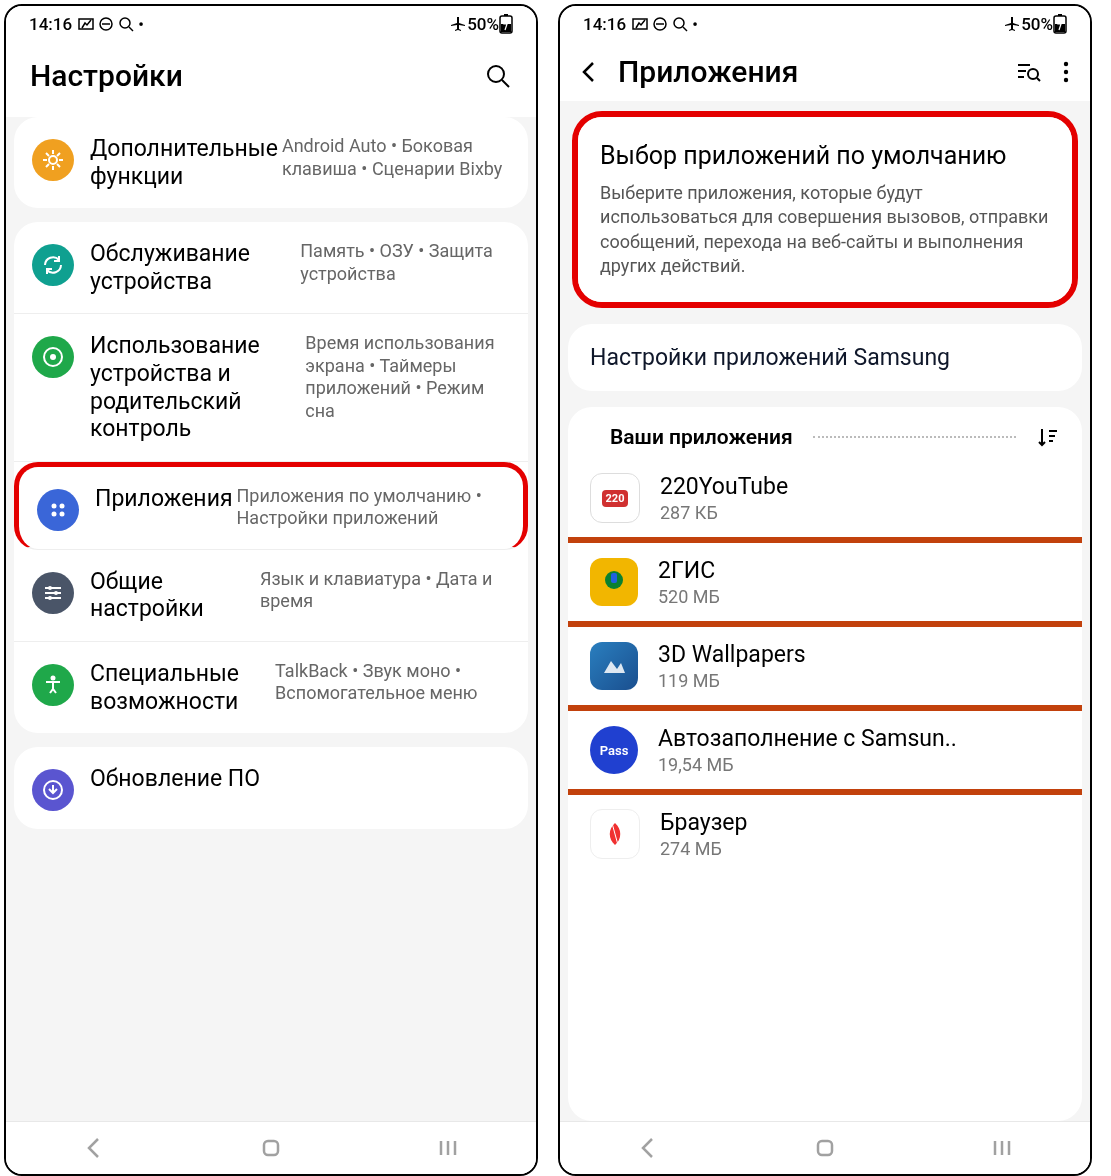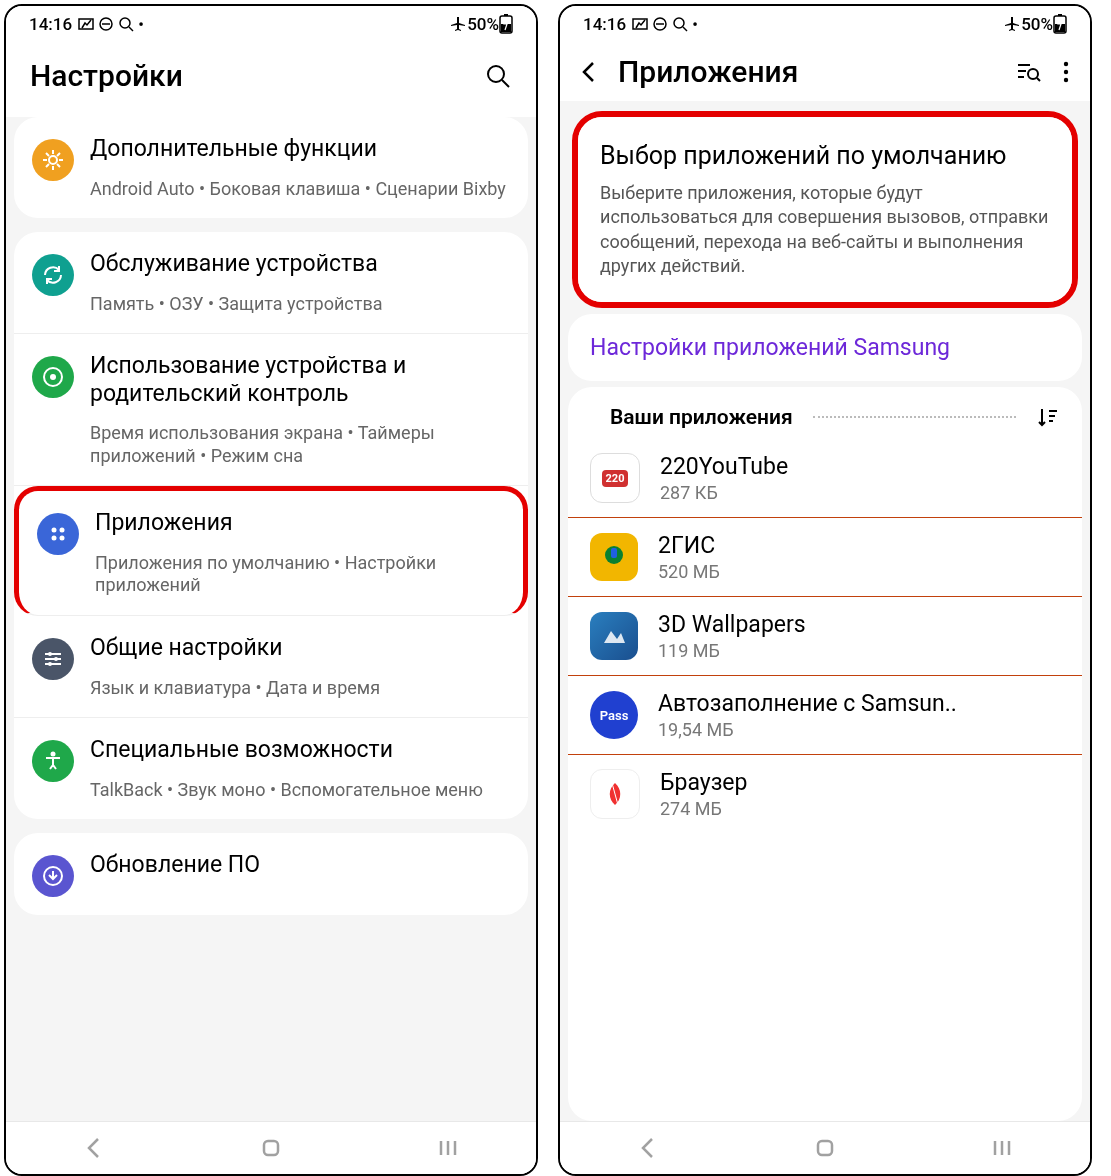--- a/index.html
+++ b/index.html
@@ -81,22 +81,21 @@
   border-radius: 21px;
   display: flex;
   align-items: center;
   justify-content: center;
   flex-shrink: 0;
   margin-top: 4px;
 }
 .row-text {
   flex: 1;
   display: flex;
-  flex-direction: column;
-  gap: 15px;
+  gap: 4px;
 }
 .row-title {
   font-size: 23px;
   font-weight: 400;
   color: #000;
   line-height: 1.2;
 }
 .row-sub {
   font-size: 18px;
   color: #666;
@@ -130,21 +129,21 @@
 .da-desc {
   font-size: 18px;
   color: #555;
   line-height: 1.35;
 }
 .samsung-row {
   background: #fff;
   border-radius: 24px;
   padding: 20px 22px;
   font-size: 23px;
-  color: #6d28d9;
+  color: #0f172a;
 }
 .apps-section-header {
   display: flex;
   align-items: center;
   padding: 18px 22px 10px 22px;
   gap: 10px;
 }
 .apps-section-label {
   font-size: 21px;
   font-weight: 600;
@@ -155,42 +154,42 @@
   flex: 1;
   border-top: 2px dotted #bbb;
   height: 0;
   margin: 0 10px;
 }
 .app-row {
   display: flex;
   align-items: center;
   padding: 14px 22px;
   gap: 20px;
-  border-bottom: 1px solid #c2410c;
+  border-bottom: 6px solid #c2410c;
 }
 .app-row:last-child { border-bottom: none; }
 .app-icon {
   width: 48px;
   height: 48px;
   border-radius: 12px;
   display: flex;
   align-items: center;
   justify-content: center;
   flex-shrink: 0;
 }
 .app-text { display: flex; flex-direction: column; gap: 2px; }
 .app-name { font-size: 23px; color: #000; }
 .app-size { font-size: 18px; color: #777; }
 .apps-card {
   background: #fff;
   border-radius: 24px;
   flex: 1;
   overflow: hidden;
 }
-.phone2 .content { gap: 6px; padding-top: 4px; }
+.phone2 .content { gap: 16px; padding-top: 4px; }
 .highlight2 {
   border: 6px solid #e40000;
   border-radius: 30px;
   margin: 6px 4px 0 4px;
 }
 </style>
 </head>
 <body>
 
 <div class="phone">

